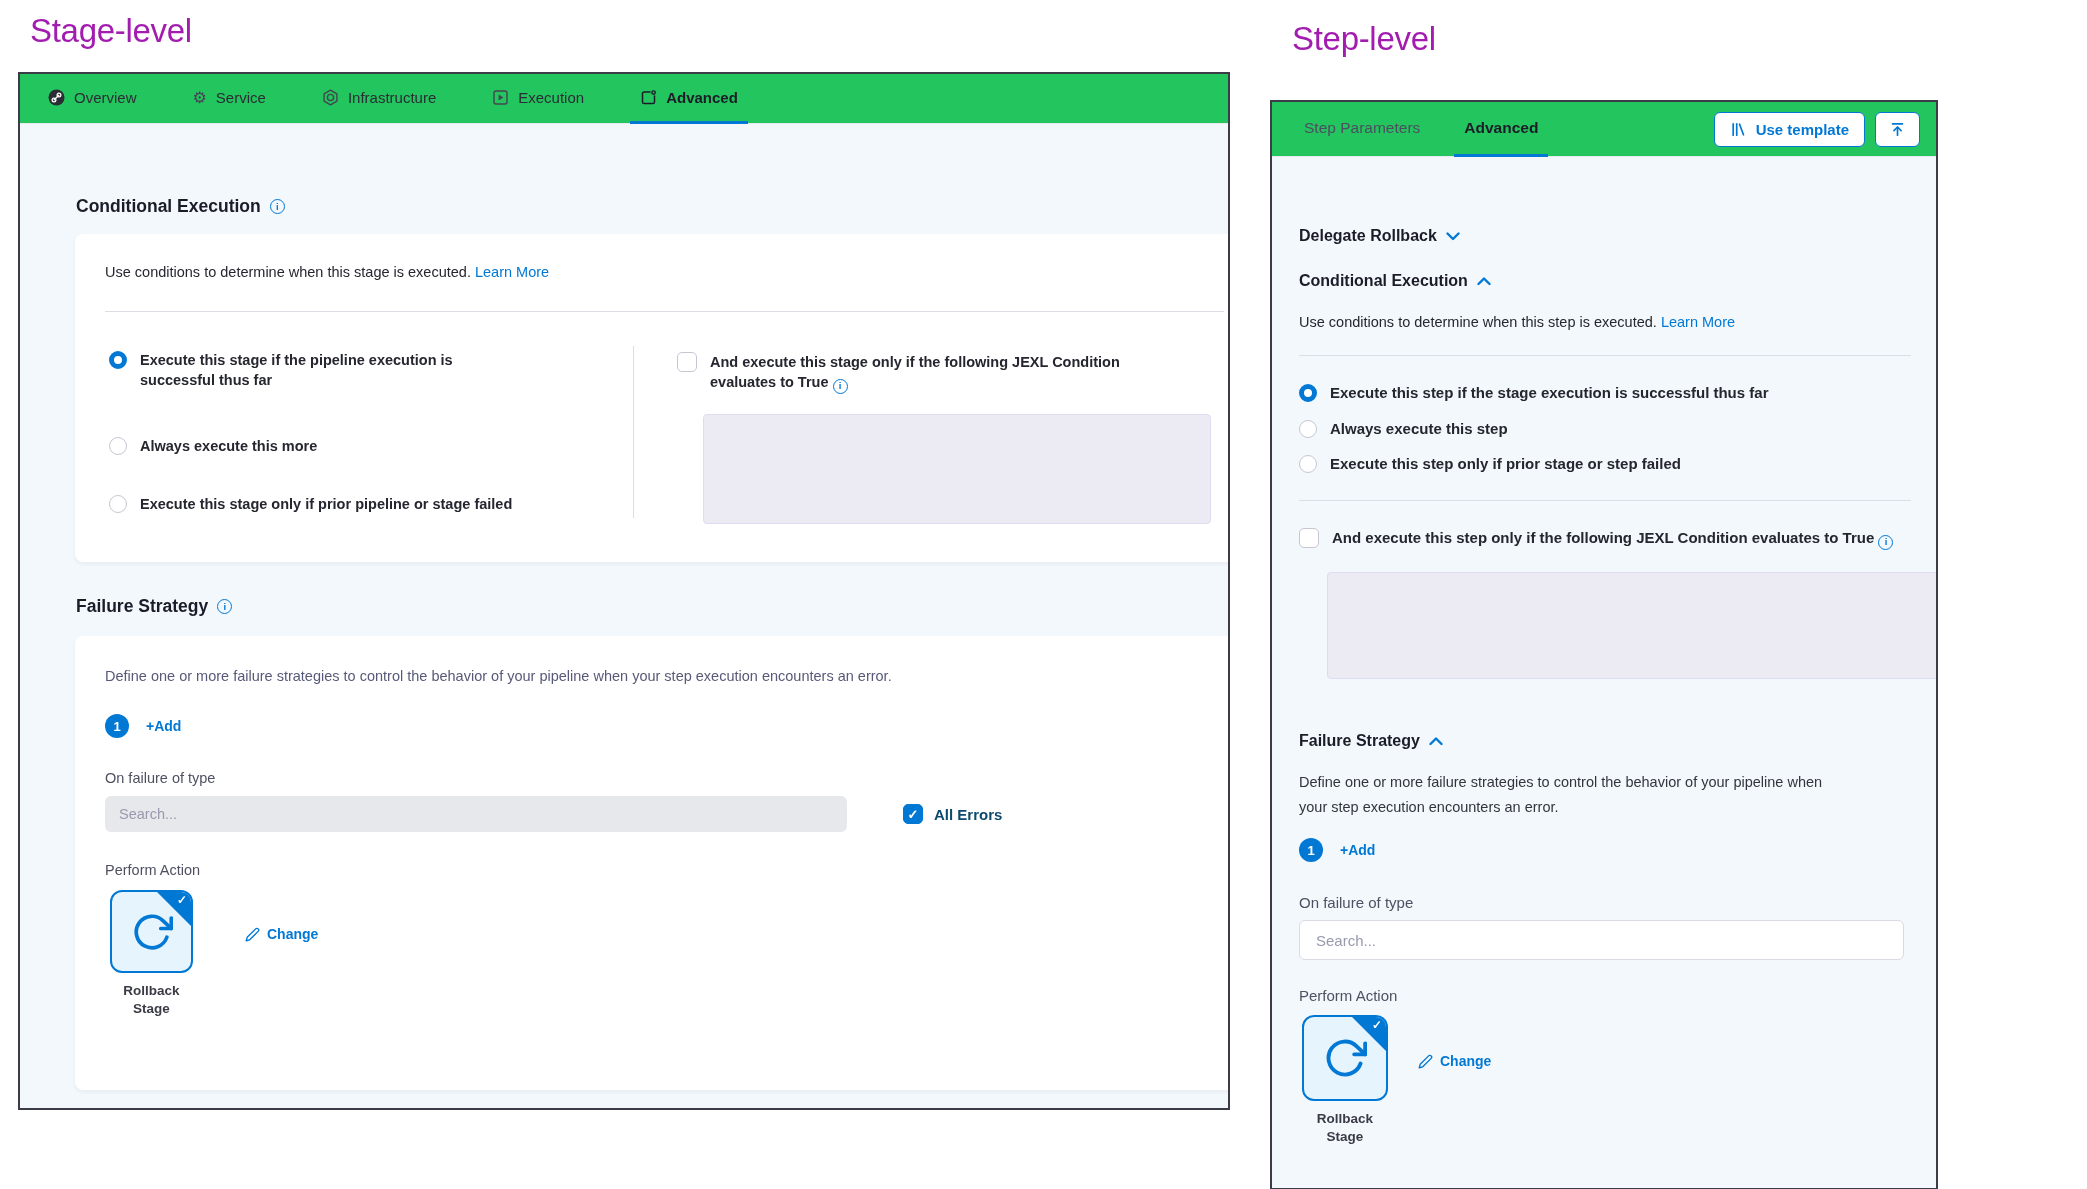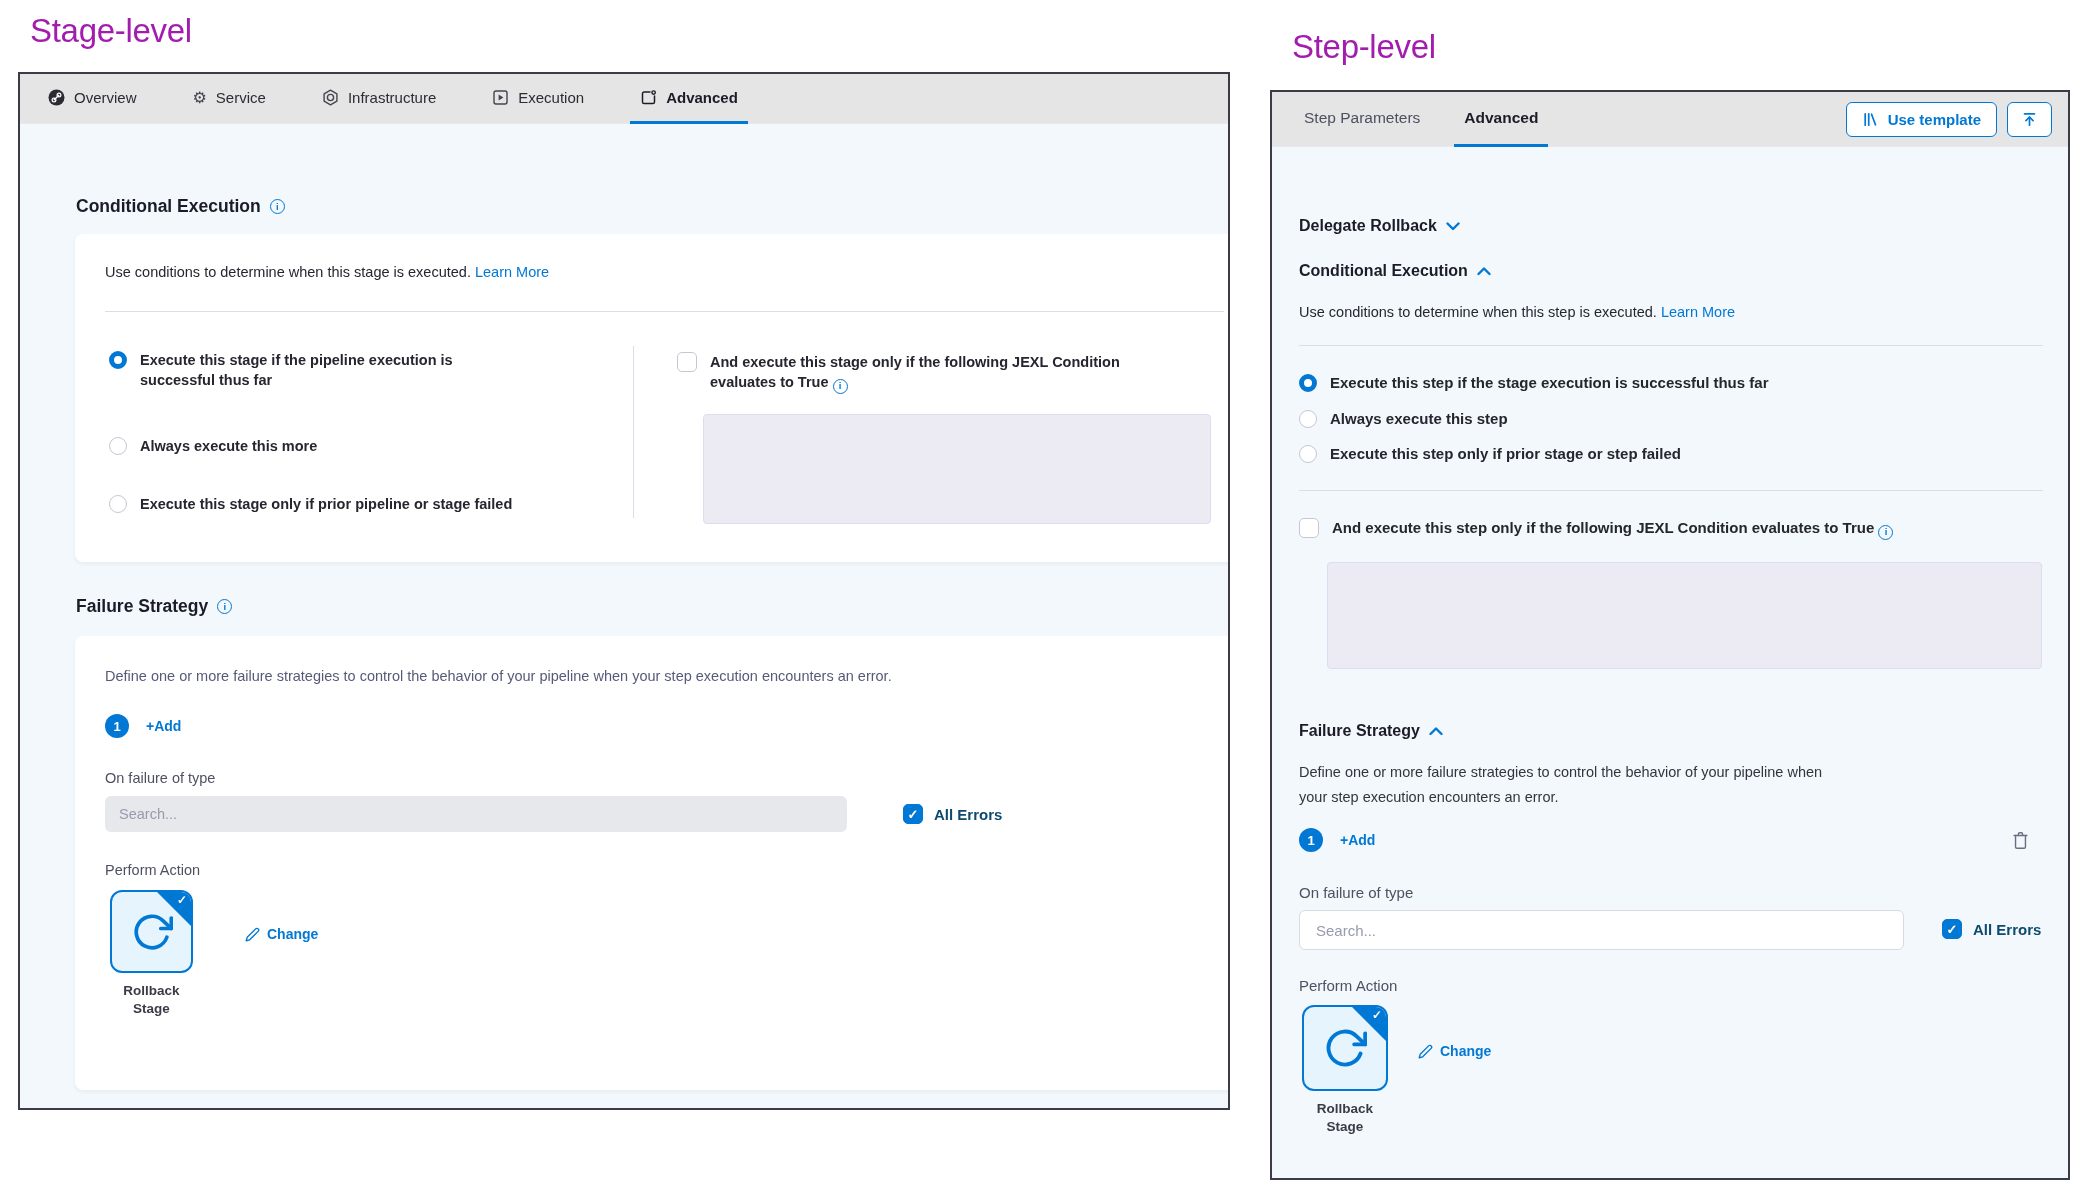--- a/index.html
+++ b/index.html
@@ -2,21 +2,21 @@
 <html><head>
 <meta charset="utf-8">
 <style>
   * { margin:0; padding:0; box-sizing:border-box; }
   html,body { background:#ffffff; font-family:"Liberation Sans", sans-serif; }
   .stage-wrap { position:relative; width:2087px; height:1189px; overflow:hidden; background:#fff; }
 
   .pgtitle { position:absolute; font-size:33px; font-weight:400; color:#a21caf; letter-spacing:-0.3px; }
 
   .panel { position:absolute; background:#fff; border:2px solid #3b3c47; overflow:hidden; }
-  .tabbar { position:absolute; left:0; right:0; top:0; background:#e5e5e5; border-bottom:1px solid #e7e8f0; display:flex; align-items:stretch; }
+  .tabbar { position:absolute; left:0; right:0; top:0; background:#22c55e; border-bottom:1px solid #e7e8f0; display:flex; align-items:stretch; }
   .tab { display:flex; align-items:center; gap:9px; padding:0 10px; font-size:15px; font-weight:500; color:#2b2c36; cursor:pointer; border-bottom:3px solid transparent; margin-bottom:-1px; }
   .tab.active { font-weight:700; color:#1c1c28; border-bottom-color:#0278d5; }
   .content { position:absolute; left:0; right:0; bottom:0; background:#f3f8fc; }
 
   .h-section { position:absolute; display:flex; align-items:center; gap:9px; font-size:17.5px; font-weight:700; color:#1c1c28; }
   .h-section.sm { font-size:16px; }
 
   .info { width:15px; height:15px; border:1.4px solid #0278d5; border-radius:50%; color:#0278d5; font-size:9.5px; font-weight:700; display:inline-flex; align-items:center; justify-content:center; flex:none; font-style:normal; }
 
   .card { position:absolute; background:#fff; border-radius:8px; box-shadow:0 2px 4px rgba(40,41,61,.06); }
@@ -57,21 +57,21 @@
   .allerr .txt { font-size:15px; font-weight:600; color:#0c4a6e; }
   .trash { position:absolute; cursor:pointer; }
   .chev { flex:none; }
 </style>
 </head>
 <body>
 
 <div class="stage-wrap">
 
   <div class="pgtitle" style="left:30px; top:12px;">Stage-level</div>
-  <div class="pgtitle" style="left:1292px; top:28px;">Step-level</div>
+  <div class="pgtitle" style="left:1292px; top:20px;">Step-level</div>
 
   <div class="panel" style="left:18px; top:72px; width:1212px; height:1038px;">
 
     <div class="tabbar" style="height:50px; padding-left:18px; gap:36px;">
       <div class="tab">
         <svg class="chev" width="17" height="17" viewBox="0 0 17 17">
             <circle cx="8.5" cy="8.5" r="8" fill="#2a2b33"></circle>
             <path d="M6.2 10.8 L10.8 6.2" stroke="#fff" stroke-width="1.3" stroke-linecap="round"></path>
             <circle cx="6" cy="11" r="1.9" fill="none" stroke="#fff" stroke-width="1.2"></circle>
             <circle cx="11" cy="6" r="1.9" fill="none" stroke="#fff" stroke-width="1.2"></circle>
@@ -178,21 +178,21 @@
         <div class="change" style="left:170px; top:290px;">
           <svg width="15" height="15" viewBox="0 0 24 24" fill="none" stroke="#0278d5" stroke-width="2.2" stroke-linecap="round" stroke-linejoin="round">
               <path d="M17 3a2.828 2.828 0 1 1 4 4L7.5 20.5 2 22l1.5-5.5L17 3z"></path>
             </svg>
           <span>Change</span>
         </div>
       </div>
     </div>
   </div>
 
-  <div class="panel" style="left:1270px; top:90px; width:800px; height:1090px;">
+  <div class="panel" style="left:1270px; top:100px; width:668px; height:1090px;">
 
     <div class="tabbar" style="height:55px; padding-left:22px; gap:24px;">
       <div class="tab" style="font-size:15.5px; color:#4d4f60;">
         <span>Step Parameters</span>
       </div>
       <div class="tab active" style="font-size:15.5px;">
         <span>Advanced</span>
       </div>
     </div>
 

